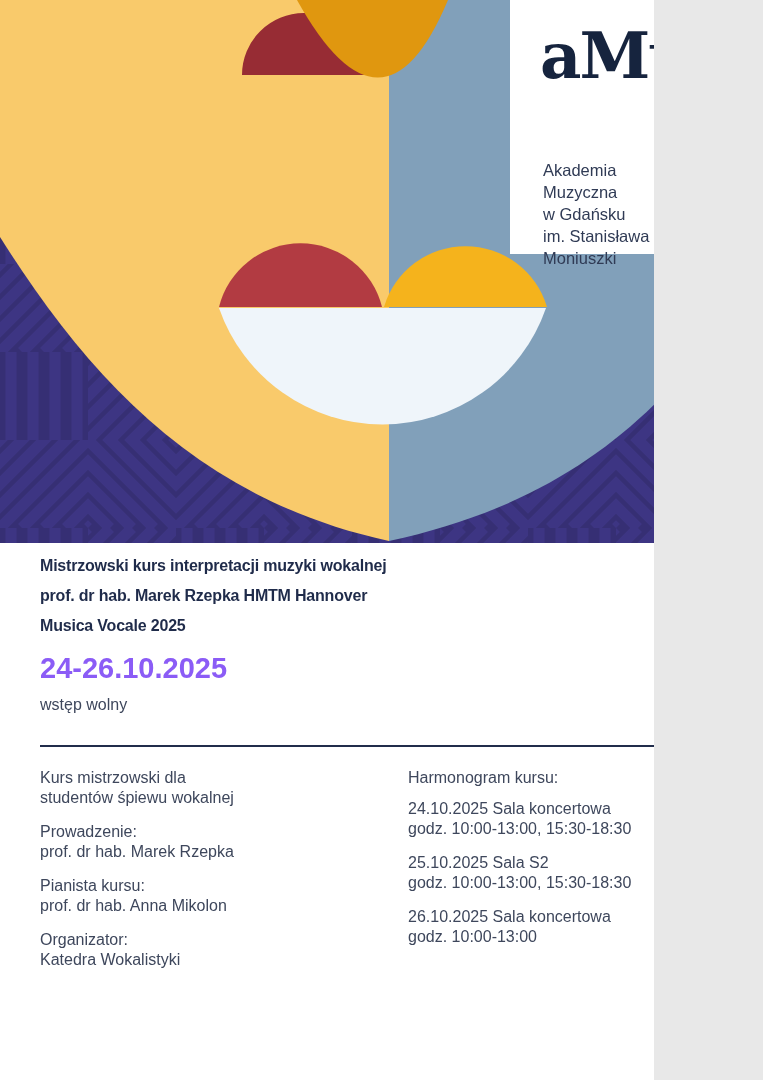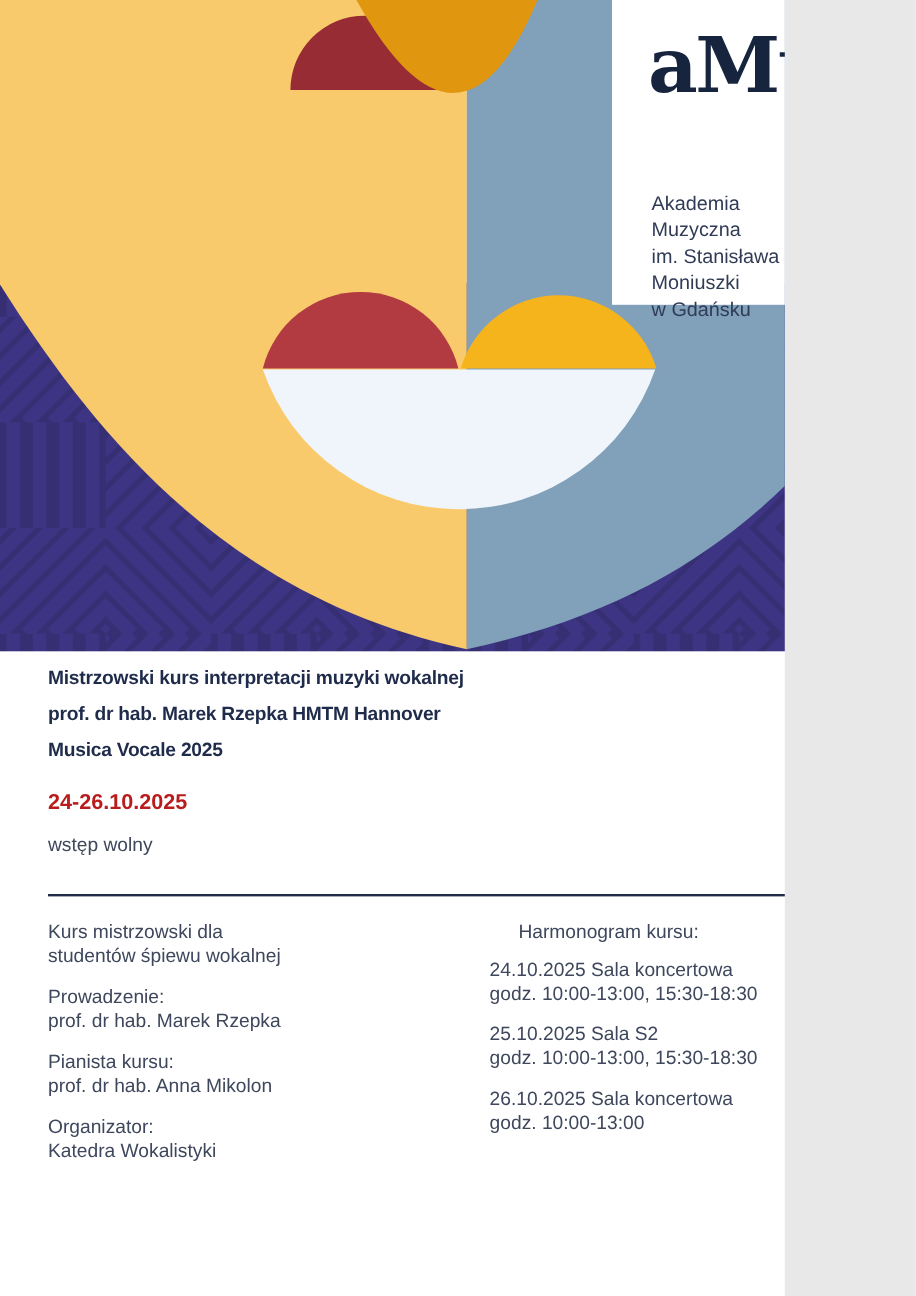--- a/index.html
+++ b/index.html
@@ -5,28 +5,28 @@
   html,body{margin:0;padding:0;background:#e8e8e8;}
   .page{position:relative;width:654px;height:1080px;background:#FFFFFF;overflow:hidden;
         font-family:"Liberation Sans", sans-serif;}
   .artwork{position:absolute;left:0;top:0;display:block;}
   .abs{position:absolute;}
   .logo{left:540px;top:24px;font-family:"DejaVu Serif", serif;font-weight:700;
         font-size:64px;line-height:1;letter-spacing:-2px;color:#16243E;}
   .institution{left:543px;top:159px;font-size:16.5px;line-height:22px;color:#303B55;}
   .title{left:40px;top:551px;font-size:16px;line-height:30px;font-weight:700;
          color:#1F2B4A;letter-spacing:-0.2px;white-space:nowrap;}
-  .date{left:40px;top:653px;font-size:18px;line-height:30px;font-weight:700;color:#b91c1c;}
+  .date{left:40px;top:653px;font-size:29px;line-height:30px;font-weight:700;color:#8b5cf6;}
   .venue{left:40px;top:694px;font-size:16px;line-height:21px;color:#3E475C;}
   .rule{left:40px;top:745px;width:683px;height:2px;background:#212D4B;}
   .col{top:768px;font-size:16px;line-height:20px;color:#3E475C;}
   .col-left{left:40px;}
   .col-right{left:408px;}
   .block{margin-bottom:14px;}
-  .sched-heading{margin-bottom:11px;margin-left:24px;}
+  .sched-heading{margin-bottom:11px;}
   .stripe{fill:none;stroke-width:11px;}
 </style>
 </head>
 <body>
 
 <div class="page">
 
   <svg class="artwork" width="763" height="543" viewBox="0 0 763 543" xmlns="http://www.w3.org/2000/svg">
     <defs>
       <path id="dlines" d="M-176 0 L0 176 M-154 0 L22 176 M-132 0 L44 176 M-110 0 L66 176 M-88 0 L88 176 M-66 0 L110 176 M-44 0 L132 176 M-22 0 L154 176 M0 0 L176 176 M22 0 L198 176 M44 0 L220 176 M66 0 L242 176 M88 0 L264 176 M110 0 L286 176 M132 0 L308 176 M154 0 L330 176 M176 0 L352 176"></path>
@@ -77,22 +77,22 @@
 
     <path d="M219,308 A173,173 0 0 0 546,308 Z" fill="#EFF5FA"></path>
 
     <rect x="510" y="0" width="253" height="254" fill="#FFFFFF"></rect>
   </svg>
 
   <div class="abs logo">aMuz</div>
 
   <div class="abs institution">
     <div>Akademia Muzyczna</div>
+    <div>w Gdańsku</div>
     <div>im. Stanisława Moniuszki</div>
-    <div>w Gdańsku</div>
   </div>
 
   <div class="abs title">
     <div>Mistrzowski kurs interpretacji muzyki wokalnej</div>
     <div>prof. dr hab. Marek Rzepka HMTM Hannover</div>
     <div>Musica Vocale 2025</div>
   </div>
 
   <div class="abs date">24-26.10.2025</div>
 

